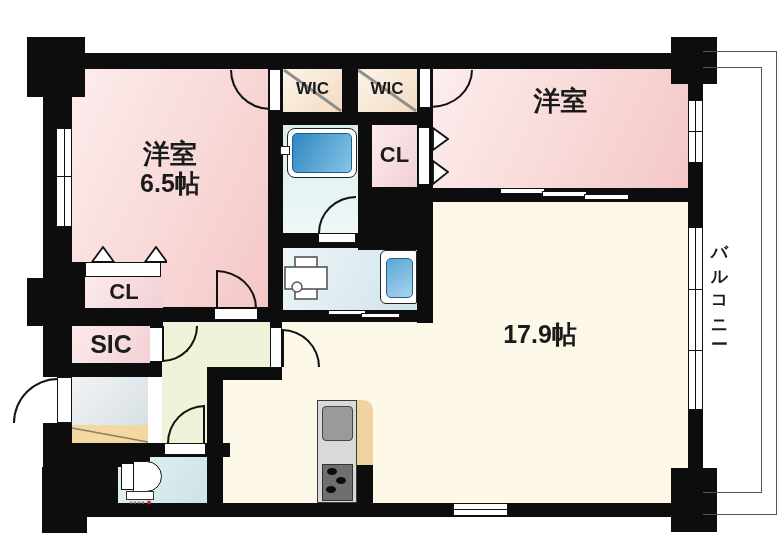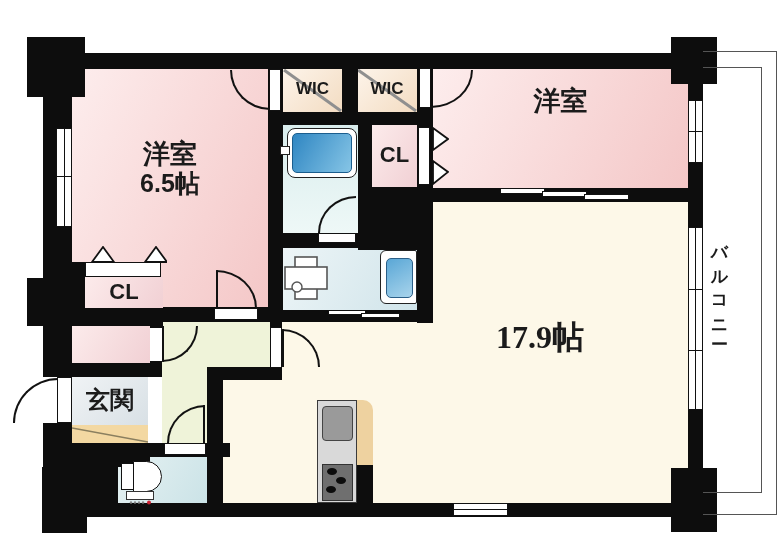--- a/index.html
+++ b/index.html
@@ -198,22 +198,22 @@
   <div class="rail" style="left:703px;top:67px;width:59px;height:426px;"></div>
 
   <div class="lbl" style="left:72px;top:139px;width:196px;">
     <div style="font-size:27px;">洋室</div>
     <div style="font-size:25px;">6.5帖</div>
   </div>
   <div class="lbl" style="left:433px;top:86px;width:255px;">
     <div style="font-size:27px;">洋室</div>
   </div>
   <div class="lbl" style="left:412px;top:320px;width:256px;">
-    <div style="font-size:32px;font-family:Liberation Serif, serif;">17.9帖</div>
+    <div style="font-size:25px;">17.9帖</div>
   </div>
   <div class="lbl" style="left:283px;top:79px;width:59px;font-size:17px;">WIC</div>
   <div class="lbl" style="left:357px;top:79px;width:60px;font-size:17px;">WIC</div>
   <div class="lbl" style="left:372px;top:143px;width:45px;font-size:22px;">CL</div>
   <div class="lbl" style="left:85px;top:280px;width:78px;font-size:22px;">CL</div>
-  <div class="lbl" style="left:72px;top:387px;width:76px;font-size:24px;">玄関</div>
+  <div class="lbl" style="left:72px;top:330px;width:78px;font-size:25px;">SIC</div>
   <div class="lbl vtxt" style="left:710px;top:212px;height:150px;font-size:17px;letter-spacing:6px;">バルコニー</div>
 
 </div>
 
 </body></html>

